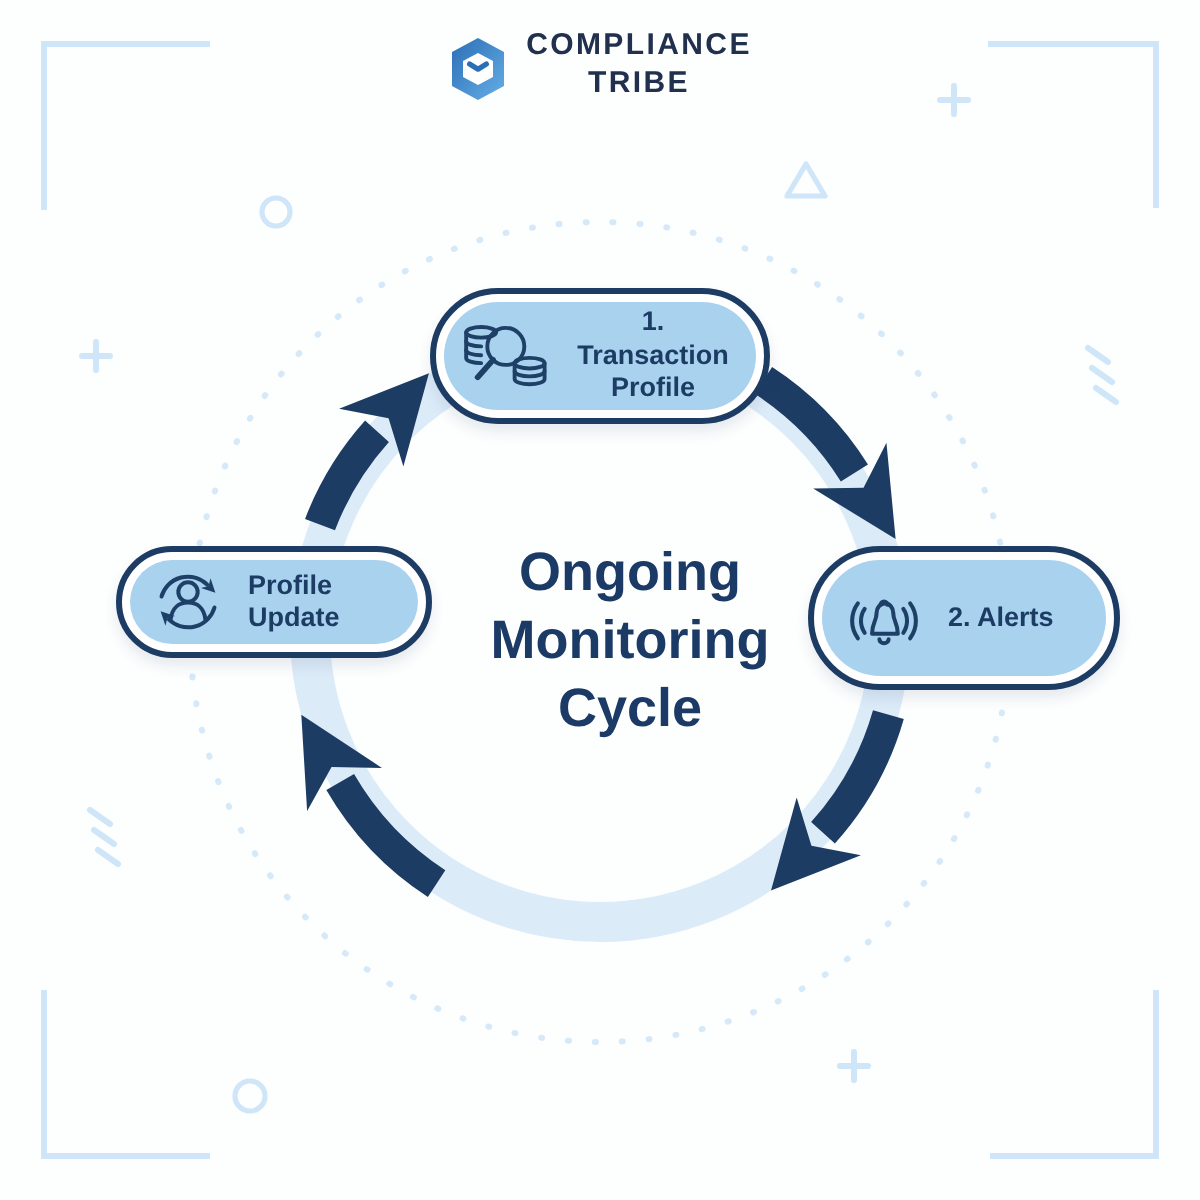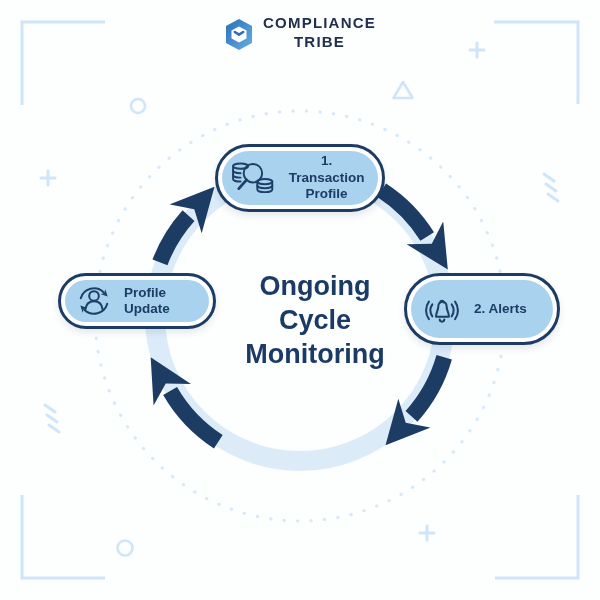--- a/index.html
+++ b/index.html
@@ -84,22 +84,22 @@
       <path d="M10.8 14 L15 16.6 L19.2 14" stroke="#2a6fb5" stroke-width="2.6" fill="none" stroke-linecap="round" stroke-linejoin="round"></path>
     </svg>
     <div class="brand-text">
       <span class="brand-line">COMPLIANCE</span>
       <span class="brand-line">TRIBE</span>
     </div>
   </div>
 
   <div class="center-title">
     <span>Ongoing</span>
+    <span>Monitoring</span>
     <span>Cycle</span>
-    <span>Monitoring</span>
   </div>
 
   <div class="node node-top">
     <div class="node-inner">
       <svg width="46" height="39" viewBox="0 0 50 42" fill="none" stroke="#1e3f66" stroke-width="2.2" stroke-linecap="round" stroke-linejoin="round">
         <ellipse cx="12" cy="7" rx="8.5" ry="3"></ellipse>
         <path d="M3.5 7 v14.5 c0 1.7 3.8 3 8.5 3"></path>
         <path d="M3.5 12 c0 1.7 3.8 3 8.5 3"></path>
         <path d="M3.5 17 c0 1.7 3.8 3 8.5 3"></path>
         <ellipse cx="39.5" cy="24.5" rx="8.5" ry="3"></ellipse>

